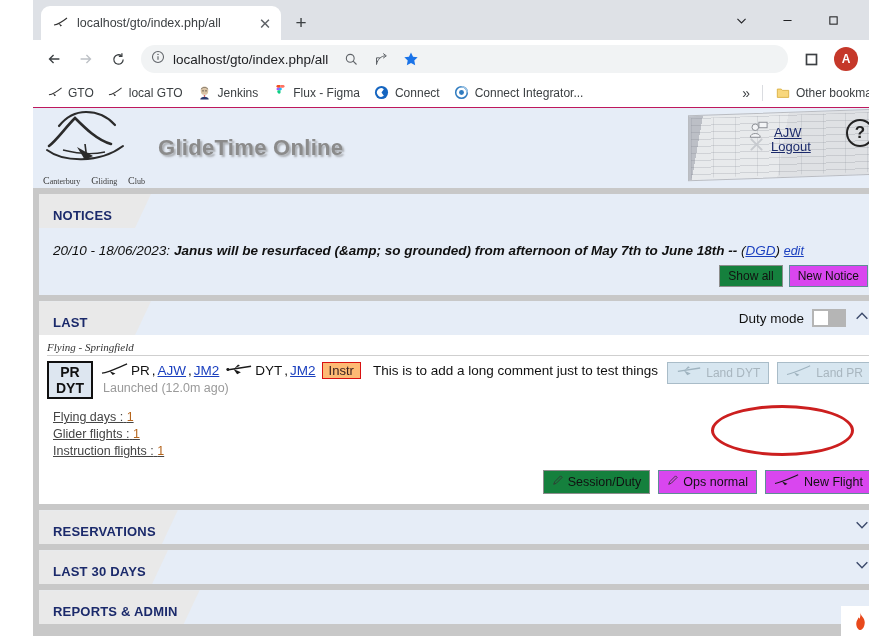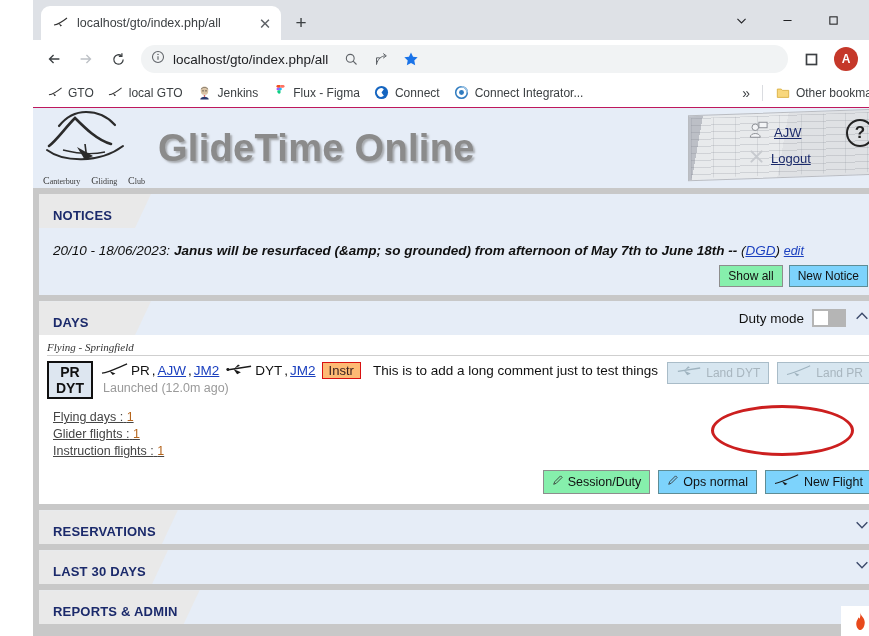--- a/index.html
+++ b/index.html
@@ -109,21 +109,21 @@
     display: flex; align-items: center; overflow: hidden;
   }
   .logo-wrap { width: 105px; height: 76px; position: relative; margin-left: 8px; }
   .logo-caption {
     position: absolute; bottom: 0px; left: 2px; width: 102px;
     font-family: "Liberation Serif", serif; font-size: 8px;
     color: #3c3c3c; display: flex; justify-content: space-between;
   }
   .logo-caption b { font-size: 10px; font-weight: normal; }
   .site-title {
-    font-size: 38px; font-weight: bold; color: #8b8b8b;
+    font-size: 22px; font-weight: bold; color: #8b8b8b;
     margin-left: 12px; letter-spacing: .3px;
     text-shadow: 2px 2px 2px rgba(120,120,120,.55);
   }
   .header-right {
     position: absolute; right: 8px; top: 4px;
     width: 190px; height: 66px;
   }
   .logbook-bg {
     position: absolute; inset: 0;
     background:
@@ -135,21 +135,21 @@
     position: absolute; inset: 3px;
     background-image:
       repeating-linear-gradient(to bottom, rgba(120,125,135,.30) 0 1px, transparent 1px 7px),
       repeating-linear-gradient(to right, rgba(120,125,135,.22) 0 1px, transparent 1px 22px);
     transform: skewY(-2deg); opacity: .75;
   }
   .hr-row {
     position: absolute; display: flex; align-items: center; gap: 6px;
   }
   .hr-row.r1 { left: 60px; top: 8px; }
-  .hr-row.r2 { left: 60px; top: 36px; }
+  .hr-row.r2 { left: 60px; top: 24px; }
   .hr-link {
     font-size: 13px; color: #1b2a6b; text-decoration: underline;
     font-weight: 500;
   }
   .help-btn {
     position: absolute; right: 4px; top: 7px;
     width: 28px; height: 28px; border-radius: 50%;
     border: 2px solid #222; display: flex;
     align-items: center; justify-content: center;
     font-size: 17px; font-weight: bold; color: #222; background: transparent;
@@ -184,25 +184,25 @@
     line-height: 1.35;
     font-style: italic;
   }
   .notice-date { font-weight: normal; }
   .notice-body { font-weight: bold; }
   .lnk { color: #1a3fbf; text-decoration: underline; }
   .lnk-edit { color: #1a3fbf; text-decoration: underline; font-weight: normal; font-size:12.5px;}
   .btn-row { display: flex; justify-content: flex-end; gap: 6px; padding-top: 3px; }
   .btn {
     font-size: 12px; color: #111; padding: 2px 8px;
-    border: 1px solid #8d8d8d; background: #86efac;
+    border: 1px solid #8d8d8d; background: #15803d;
     display: inline-flex; align-items: center; gap: 4px;
     line-height: 16px; white-space: nowrap;
   }
-  .btn.cyan { background: #7dd3fc; border-color: #5f8d95; }
+  .btn.cyan { background: #d946ef; border-color: #5f8d95; }
   .btn.disabled { background: #d7e6f0; border-color: #a9bcc8; color: #a8b6bf; }
 
   
   .duty-wrap {
     position: absolute; right: 34px; top: 50%;
     transform: translateY(-50%); display: flex; align-items: center; gap: 8px;
   }
   .duty-label { font-size: 13.5px; color: #111; }
   .toggle {
     width: 34px; height: 18px; background: #b5b5b5;
@@ -514,21 +514,21 @@
           <div class="btn-row">
             <button class="btn">Show all</button>
             <button class="btn cyan">New Notice</button>
           </div>
         </div>
       </div>
 
       <div class="panel" style="margin-bottom:0;">
         <div class="panel-bar">
           <div class="panel-tab">
-            <span class="panel-tab-label">DAYS</span>
+            <span class="panel-tab-label">LAST</span>
           </div>
           <div class="duty-wrap">
             <span class="duty-label">Duty mode</span>
             <span class="toggle">
               <span class="toggle-knob"></span>
             </span>
           </div>
           <span class="panel-chevron">
             <svg viewBox="0 0 18 18" width="16" height="16">
                 <path d="M3 12 L9 6 L15 12" stroke="#3c4a6b" stroke-width="1.6" fill="none"></path>

